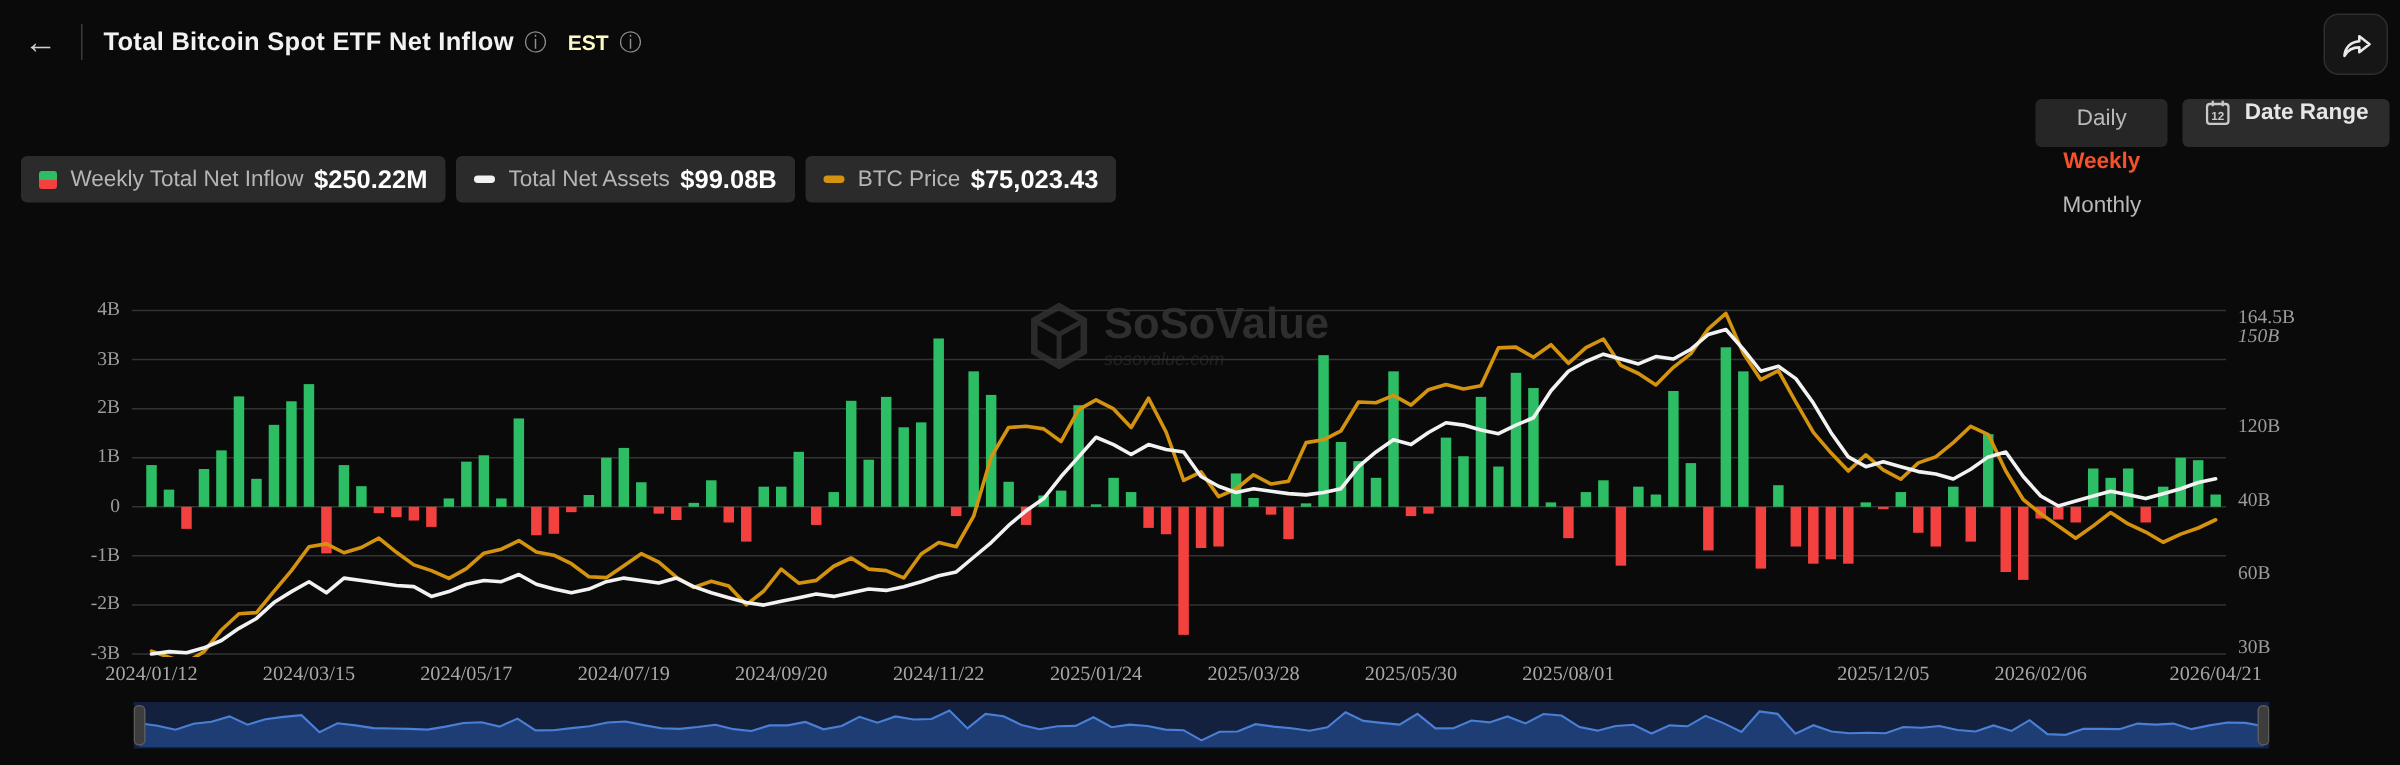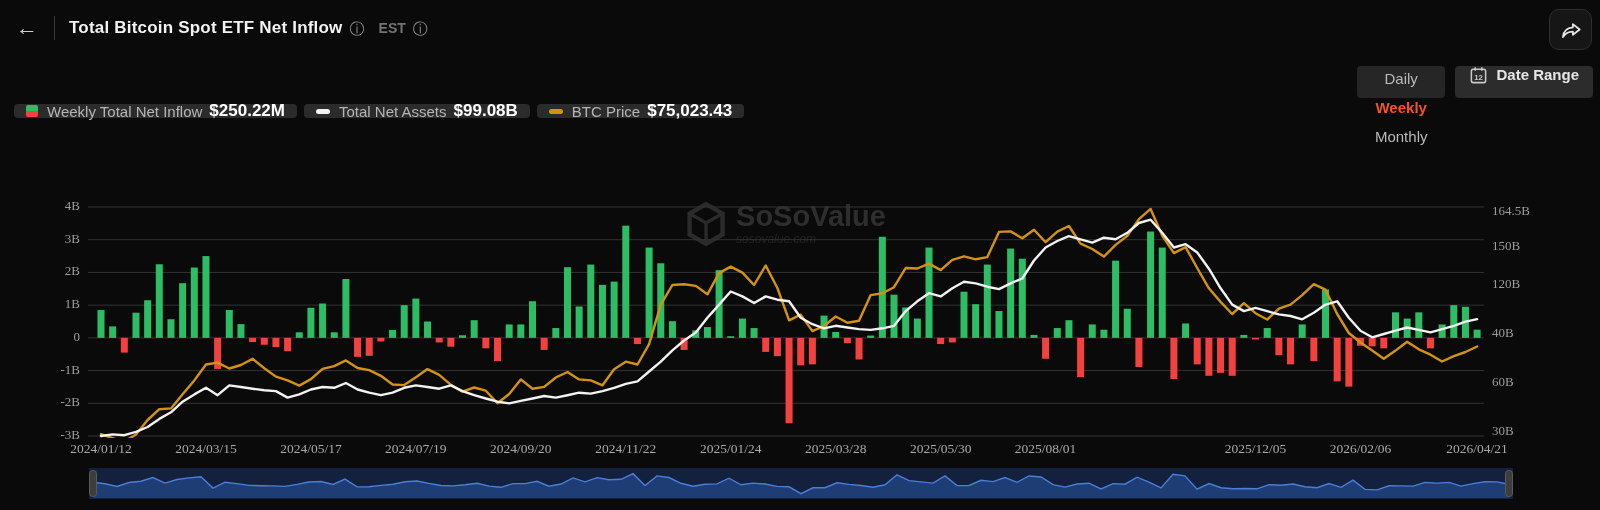--- a/index.html
+++ b/index.html
@@ -5,36 +5,36 @@
   html,body{margin:0;padding:0;background:#0a0a0a;width:1600px;height:510px;overflow:hidden;
     font-family:"Liberation Sans",sans-serif;-webkit-font-smoothing:antialiased;}
   .app{position:relative;width:1600px;height:510px;background:#0a0a0a;color:#e8e8e8;}
 
   
   .hdr{position:absolute;top:0;left:0;right:0;height:56px;display:flex;align-items:center;}
   .back{margin-left:16px;font-size:22px;color:#cfcfcf;cursor:pointer;line-height:1;}
   .hdiv{width:1px;height:24px;background:#3a3a3a;margin:0 14px 0 16px;}
   .title{font-size:17px;font-weight:bold;color:#f2f2f2;letter-spacing:.2px;}
   .info{margin-left:7px;font-size:15px;color:#8f8f8f;line-height:1;}
-  .est{margin-left:14px;font-size:14px;font-weight:bold;color:#737373;}
+  .est{margin-left:14px;font-size:14px;font-weight:bold;color:#fef9c3;}
   .share-btn{position:absolute;top:9px;right:8px;width:41px;height:39px;background:#161616;
     border:1px solid #2e2e2e;border-radius:10px;display:flex;align-items:center;justify-content:center;cursor:pointer;}
 
   
   .controls{position:absolute;top:66px;right:7px;display:flex;gap:10px;height:32px;}
   .tabs{display:flex;align-items:center;background:#262626;border-radius:4px;padding:0 8px;gap:4px;flex-direction:column;}
   .tab{padding:4px 10px;font-size:15px;color:#b9b9b9;cursor:pointer;}
   .tab.active{color:#f4512c;font-weight:bold;}
   .daterange{display:flex;align-items:flex-start;gap:8px;background:#2c2c2c;border-radius:4px;
     padding:0 14px;cursor:pointer;}
   .daterange .dr-label{font-size:15px;font-weight:bold;color:#e6e6e6;}
 
   
   .legend{position:absolute;top:104px;left:14px;display:flex;gap:7px;}
-  .pill{display:flex;align-items:center;background:#2b2b2b;border-radius:4px;height:14px;
+  .pill{display:flex;align-items:center;background:#2b2b2b;border-radius:4px;height:31px;
     padding:0 12px;cursor:pointer;}
   .pill .ic{margin-right:9px;flex:none;}
   .ic-split{width:12px;height:12px;border-radius:2px;background:linear-gradient(180deg,#2dbd64 0 50%,#f3413f 50% 100%);}
   .ic-dash{width:14px;height:5px;border-radius:3px;}
   .pill .lbl{font-size:15px;color:#b5b5b5;margin-right:7px;white-space:nowrap;}
   .pill .val{font-size:17px;font-weight:bold;color:#ffffff;white-space:nowrap;}
   .tickL{position:absolute;width:46px;text-align:right;font-family:"Liberation Serif",serif;
     font-size:13px;color:#9c9c9c;}
   .tickR{position:absolute;text-align:left;font-family:"Liberation Serif",serif;
     font-size:13px;color:#9c9c9c;}
@@ -263,21 +263,21 @@
     </svg>
     <div class="tickL" style="left: 34px; top: 198px;">4B</div>
     <div class="tickL" style="left: 34px; top: 230.714px;">3B</div>
     <div class="tickL" style="left: 34px; top: 263.429px;">2B</div>
     <div class="tickL" style="left: 34px; top: 296.143px;">1B</div>
     <div class="tickL" style="left: 34px; top: 328.857px;">0</div>
     <div class="tickL" style="left: 34px; top: 361.571px;">-1B</div>
     <div class="tickL" style="left: 34px; top: 394.286px;">-2B</div>
     <div class="tickL" style="left: 34px; top: 427px;">-3B</div>
     <div class="tickR" style="left: 1492px; top: 203.386px;">164.5B</div>
-    <div class="tickR" style="left: 1492px; top: 238px;">150B</div>
+    <div class="tickR" style="left: 1492px; top: 216px; font-style: italic;">150B</div>
     <div class="tickR" style="left: 1492px; top: 276.02px;">120B</div>
     <div class="tickR" style="left: 1492px; top: 324.986px;">40B</div>
     <div class="tickR" style="left: 1492px; top: 373.953px;">60B</div>
     <div class="tickR" style="left: 1492px; top: 422.919px;">30B</div>
     <div class="tickX" style="left: 101px; top: 441px;">2024/01/12</div>
     <div class="tickX" style="left: 205.958px; top: 441px;">2024/03/15</div>
     <div class="tickX" style="left: 310.916px; top: 441px;">2024/05/17</div>
     <div class="tickX" style="left: 415.874px; top: 441px;">2024/07/19</div>
     <div class="tickX" style="left: 520.832px; top: 441px;">2024/09/20</div>
     <div class="tickX" style="left: 625.79px; top: 441px;">2024/11/22</div>

